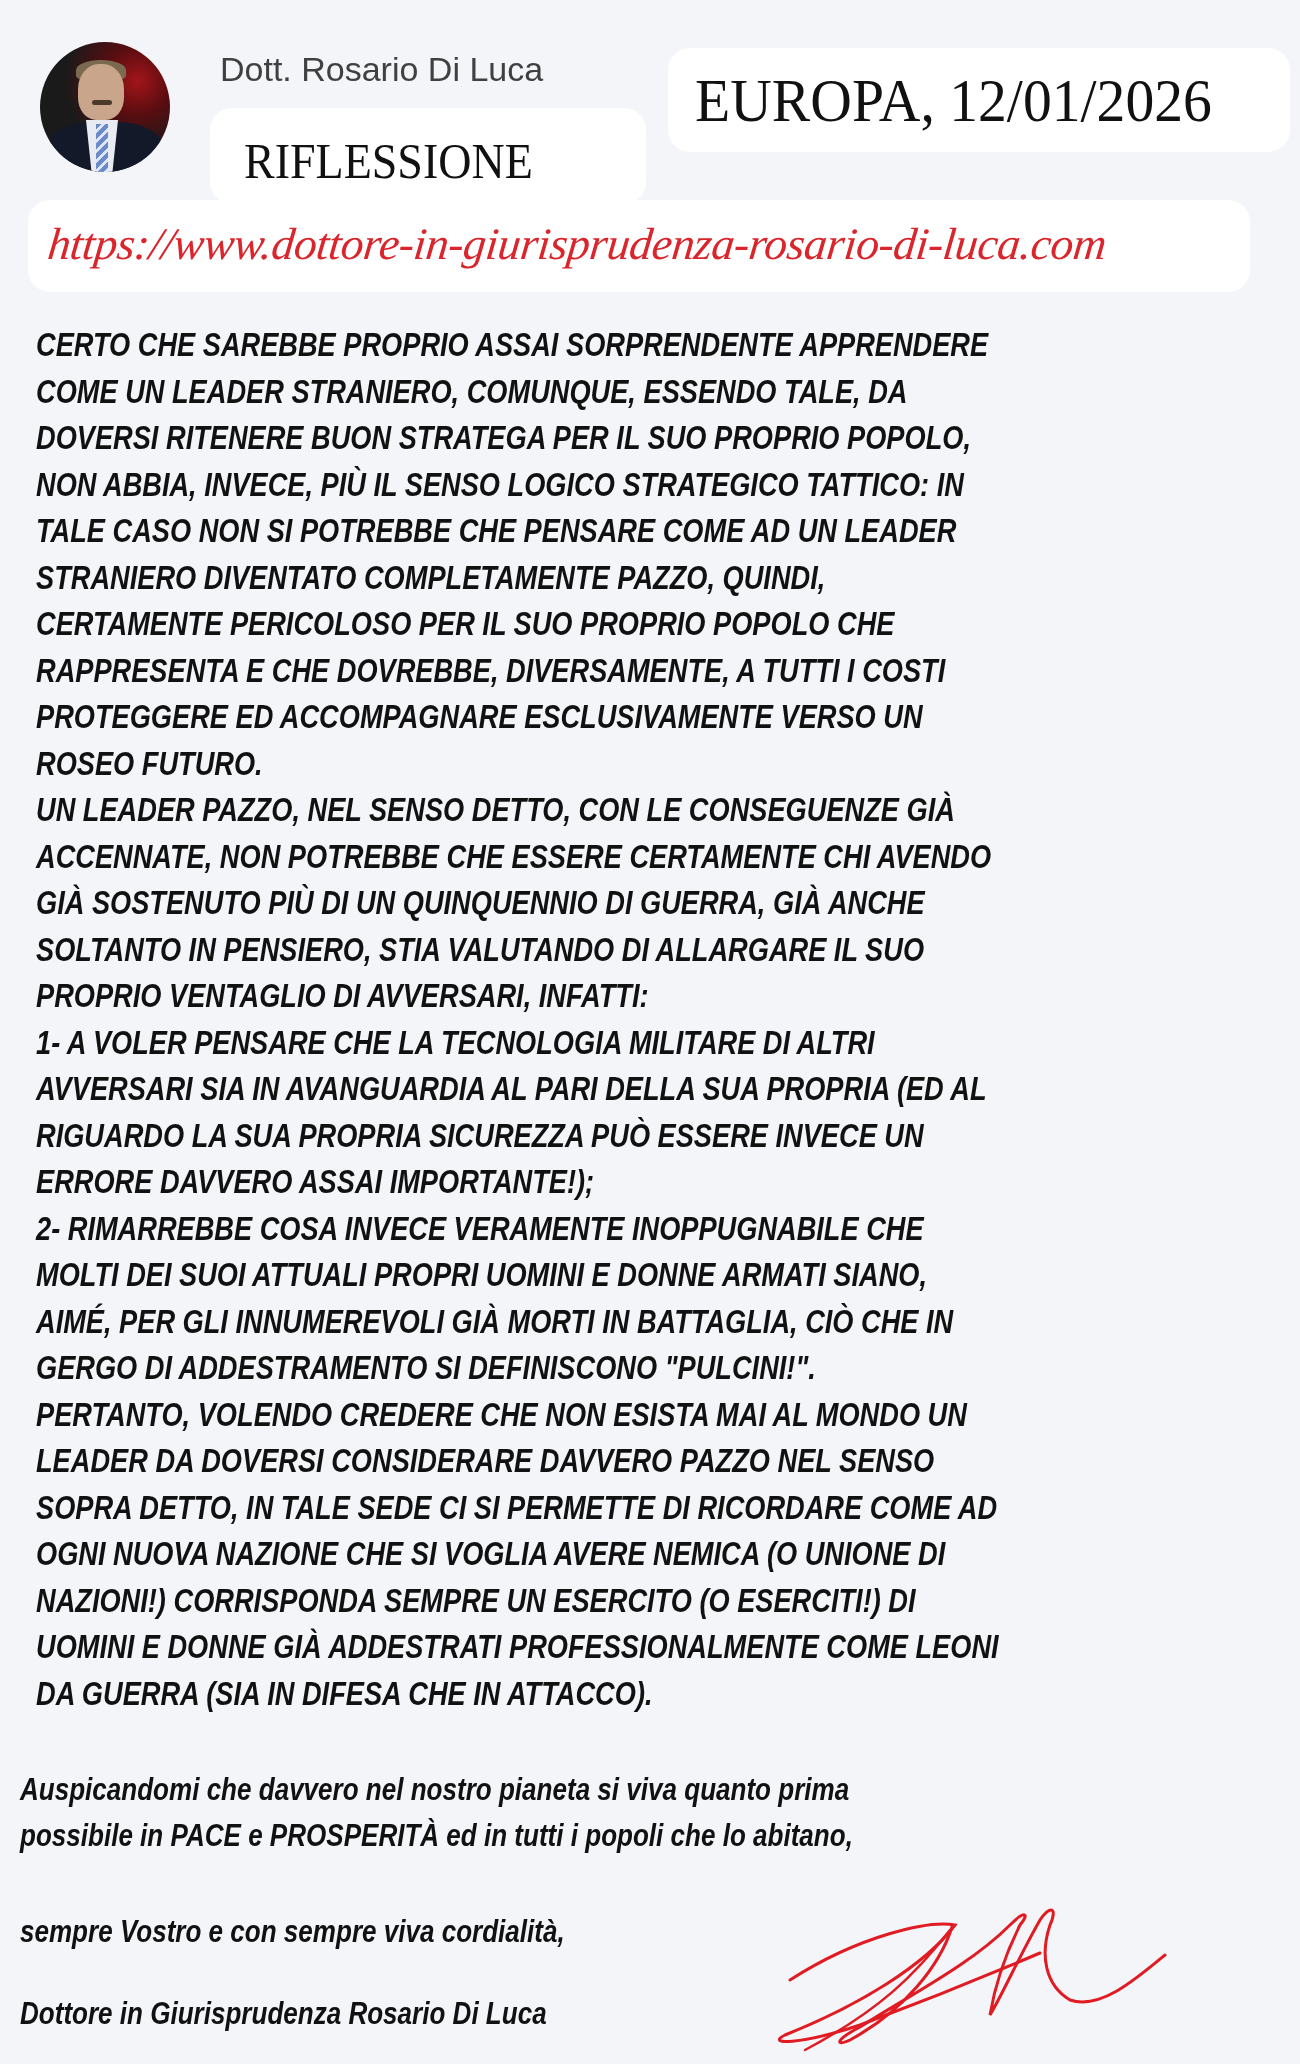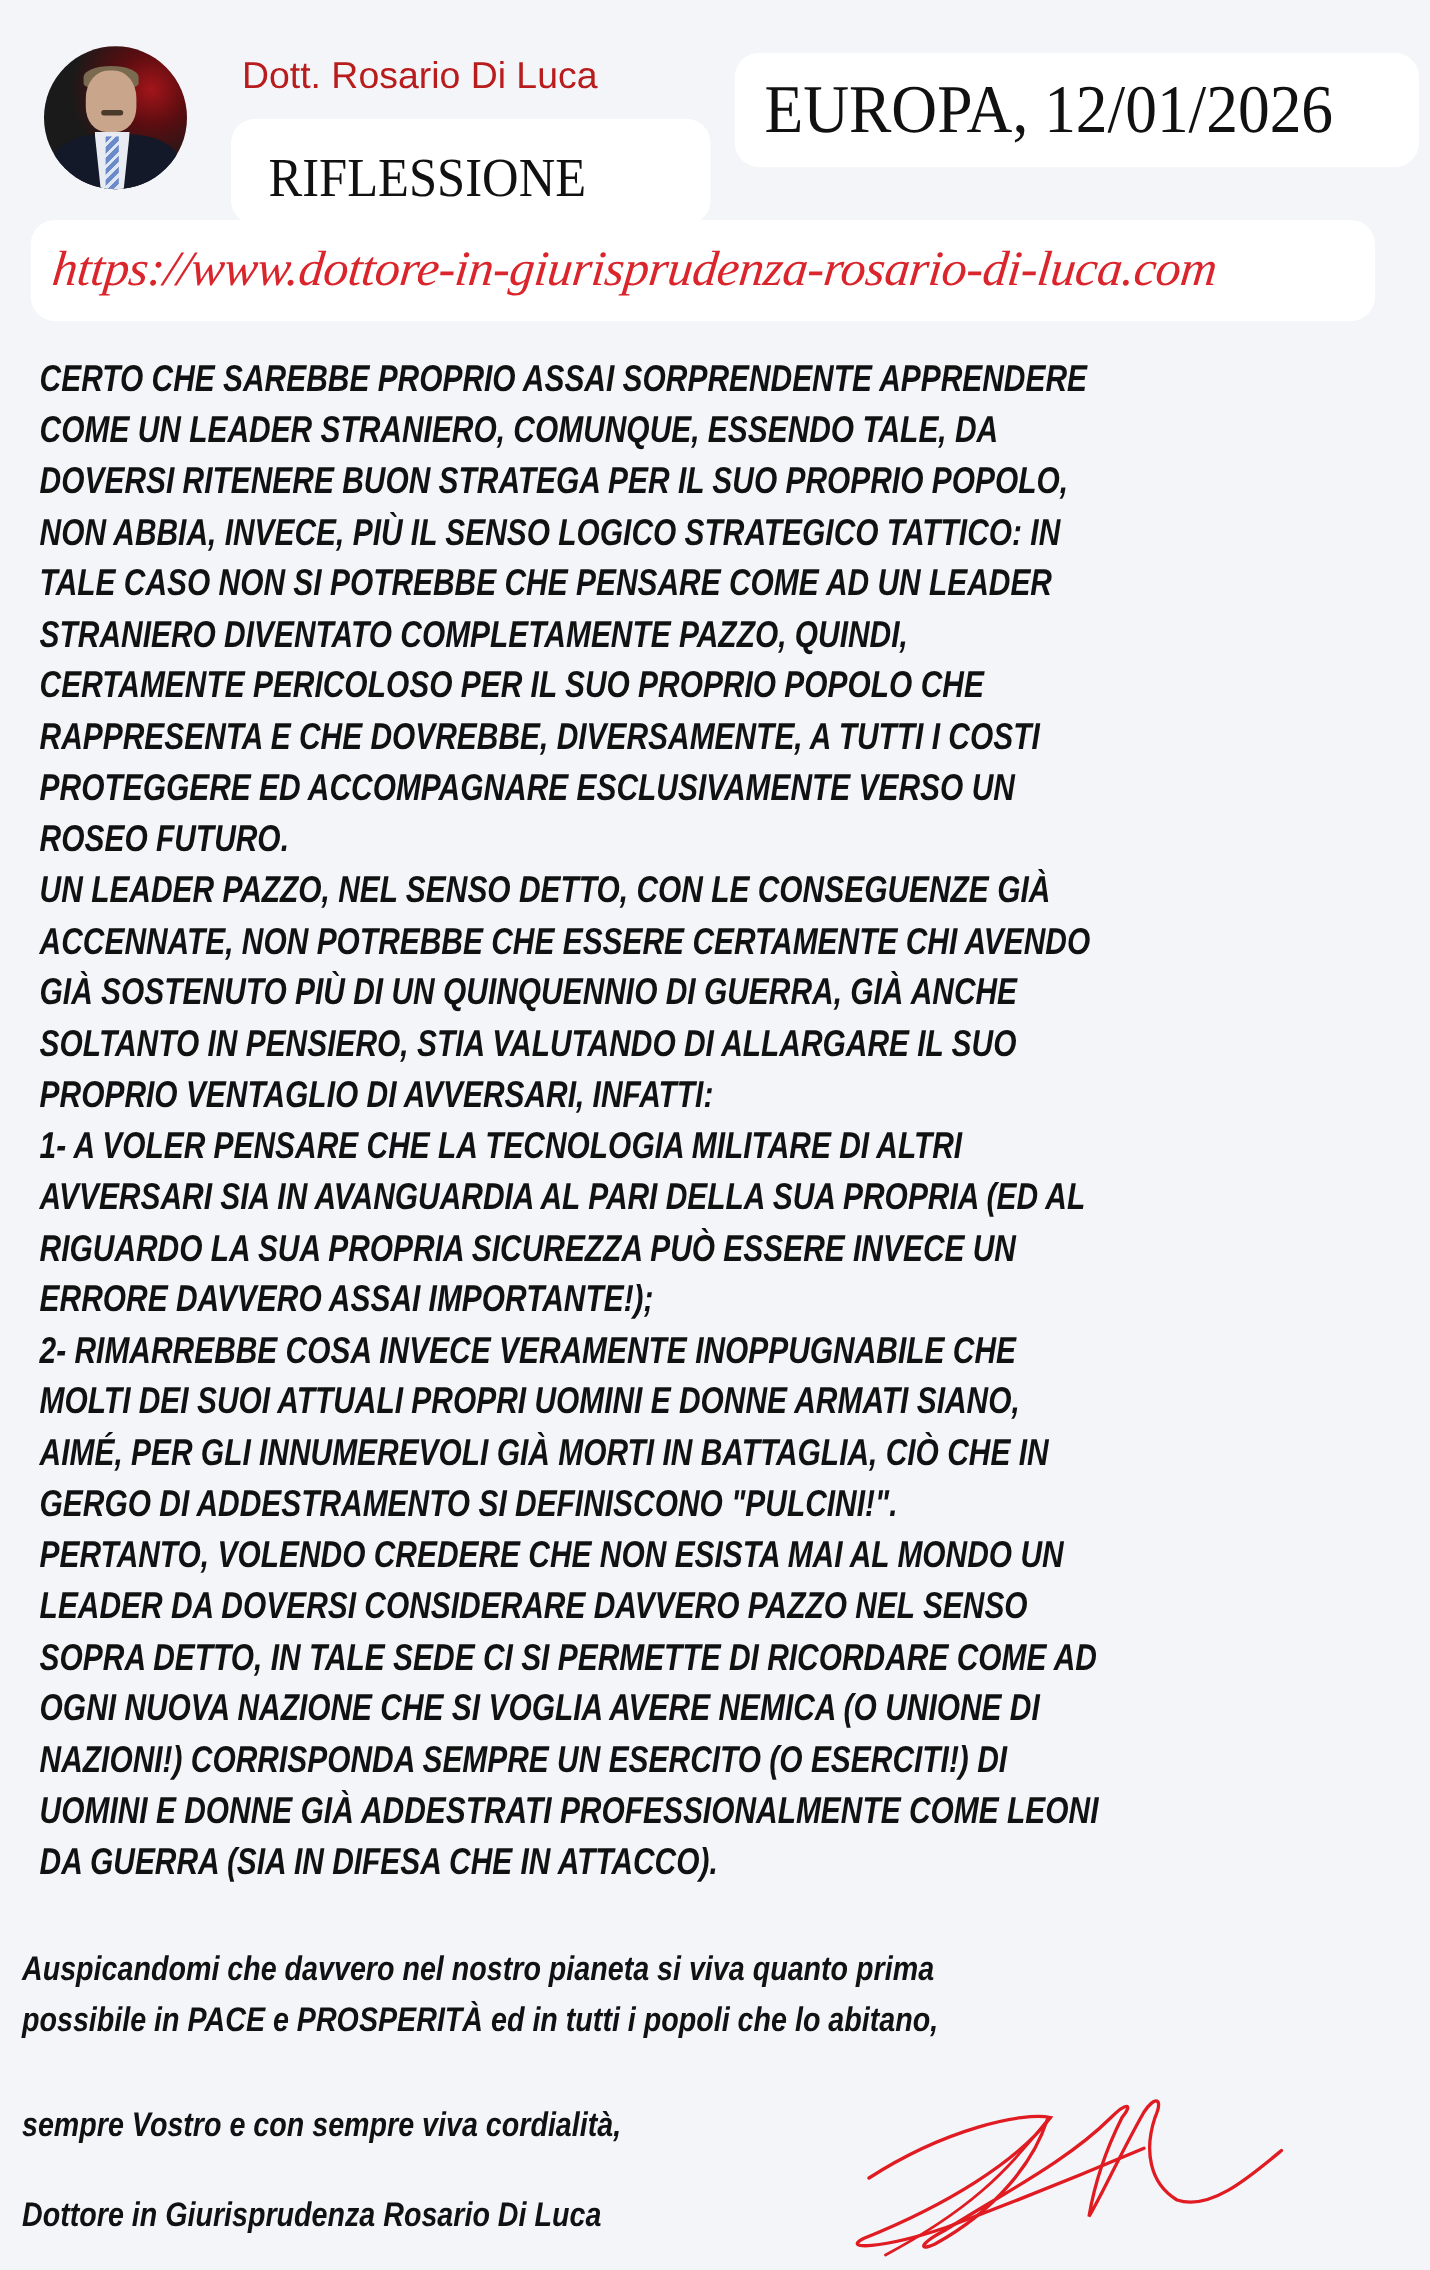--- a/index.html
+++ b/index.html
@@ -32,21 +32,21 @@
   .avatar .shirt {
     position: absolute; left: 46px; top: 78px; width: 32px; height: 60px;
     background: #e8ecf2; clip-path: polygon(0 0, 100% 0, 80% 100%, 20% 100%);
   }
   .avatar .tie {
     position: absolute; left: 56px; top: 82px; width: 12px; height: 48px;
     background: repeating-linear-gradient(135deg, #6b8ac9 0 4px, #dfe6f3 4px 7px);
   }
   .author-name {
     position: absolute; left: 220px; top: 50px;
-    font-size: 34px; color: #b91c1c; white-space: nowrap; text-align: right;
+    font-size: 34px; color: #404040; white-space: nowrap; text-align: right;
   }
   .box {
     position: absolute; background: #ffffff; border-radius: 22px;
   }
   .box-riflessione { left: 210px; top: 108px; width: 436px; height: 96px; }
   .riflessione {
     position: absolute; left: 244px; top: 132px;
     font-family: "Liberation Serif", serif; font-size: 50px; color: #111;
     letter-spacing: 0px; white-space: nowrap; transform: scaleX(0.92); transform-origin: left;
   }

